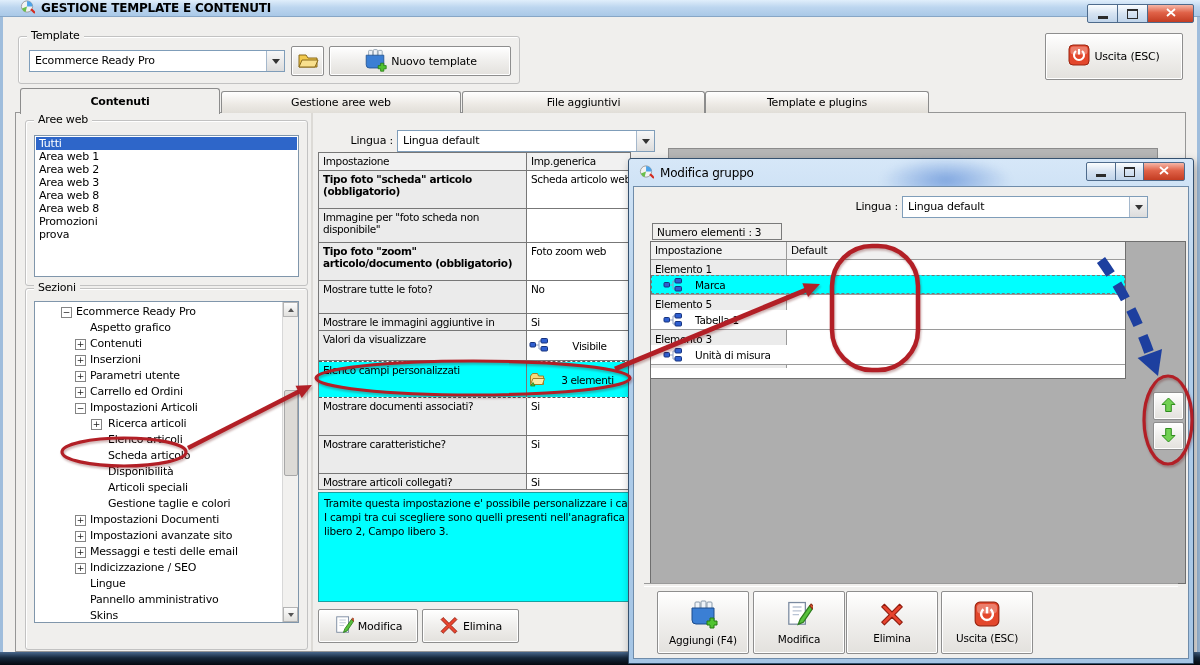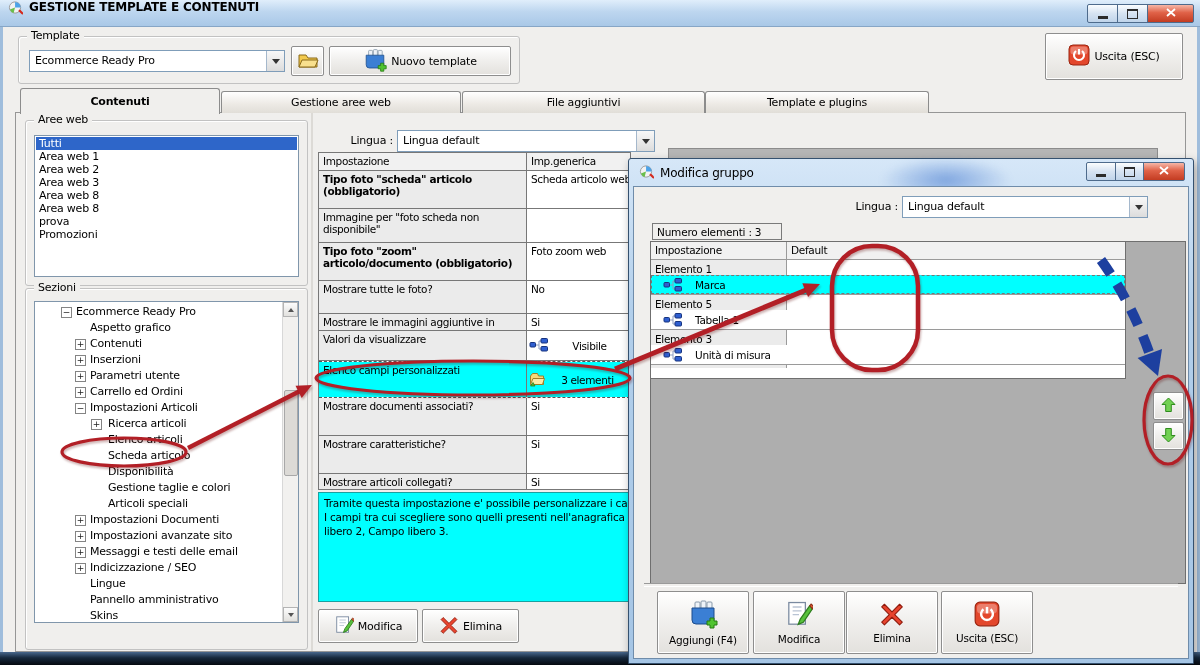--- a/index.html
+++ b/index.html
@@ -3,23 +3,23 @@
 <meta charset="utf-8">
 <style>
   html,body{margin:0;padding:0;background:#444;}
   #app{position:relative;width:1200px;height:665px;overflow:hidden;background:#f0efed;
        font-family:"DejaVu Sans","Liberation Sans",sans-serif;font-size:11px;color:#000;
        letter-spacing:-0.2px;outline:1px solid #0f1c2b;
        box-shadow:inset 3px 0 0 #9fbddc, inset -3px 0 0 #9fbddc;}
   .dark-bottom{position:absolute;left:0;bottom:0;width:100%;height:13px;
        background:linear-gradient(#48678c,#16283c 45%,#05090f);}
   
-  .titlebar{position:absolute;left:0;top:0;width:100%;height:27px;
+  .titlebar{position:absolute;left:0;top:0;width:100%;height:17px;
        background:linear-gradient(#e0eefb,#bdd6ef 45%,#a9c8e7);
-       border-bottom:1px solid #87a6c6;display:flex;align-items:flex-start;padding-left:8px;gap:6px;box-sizing:border-box;}
+       border-bottom:1px solid #87a6c6;display:flex;align-items:center;padding-left:20px;gap:6px;box-sizing:border-box;}
   .wtitle{font-size:12px;font-weight:bold;}
   .winbtns{position:absolute;right:6px;top:4px;display:flex;}
   .wb{width:29px;height:17px;border:1px solid #4e6b8c;margin-left:-1px;
       background:linear-gradient(#fbfdfe,#d6e3f2 50%,#c0d4ea);
       display:flex;align-items:center;justify-content:center;}
   .wb:first-child{border-radius:2px 0 0 2px;}
   .wb.close{width:45px;border-radius:0 2px 2px 0;background:linear-gradient(#f6b7a7,#e06248 45%,#c33c22);}
   .glyph-min{width:10px;height:3px;background:#2b2b2b;margin-top:8px;}
   .glyph-max{width:9px;height:7px;border:1px solid #2b2b2b;border-top-width:2px;}
   
@@ -193,22 +193,22 @@
 
   <div class="groupbox" style="left:25px;top:120px;width:281px;height:164px;">
     <span class="gb-label">Aree web</span>
     <div class="listbox" id="aree-list">
         <div class="li sel">Tutti</div>
         <div class="li">Area web 1</div>
         <div class="li">Area web 2</div>
         <div class="li">Area web 3</div>
         <div class="li">Area web 8</div>
         <div class="li">Area web 8</div>
+        <div class="li">Promozioni</div>
         <div class="li">prova</div>
-        <div class="li">Promozioni</div>
       </div>
   </div>
 
   <div class="groupbox" style="left:25px;top:288px;width:281px;height:360px;">
     <span class="gb-label">Sezioni</span>
     <div class="treebox">
       <div id="tree-items" style="position:absolute;left:1px;top:2px;right:16px;">
           <div class="ti">
             <span class="glyphbox" style="left: 25px;">−</span>
             <span class="tlabel" style="left: 40px;">Ecommerce Ready Pro</span>
@@ -243,24 +243,24 @@
           <div class="ti">
             <span class="tlabel" style="left: 72px;">Elenco articoli</span>
           </div>
           <div class="ti">
             <span class="tlabel" style="left: 72px;">Scheda articolo</span>
           </div>
           <div class="ti">
             <span class="tlabel" style="left: 72px;">Disponibilità</span>
           </div>
           <div class="ti">
+            <span class="tlabel" style="left: 72px;">Articoli speciali</span>
+          </div>
+          <div class="ti">
             <span class="tlabel" style="left: 72px;">Gestione taglie e colori</span>
-          </div>
-          <div class="ti">
-            <span class="tlabel" style="left: 72px;">Articoli speciali</span>
           </div>
           <div class="ti">
             <span class="glyphbox" style="left: 39px;">+</span>
             <span class="tlabel" style="left: 54px;">Impostazioni Documenti</span>
           </div>
           <div class="ti">
             <span class="glyphbox" style="left: 39px;">+</span>
             <span class="tlabel" style="left: 54px;">Impostazioni avanzate sito</span>
           </div>
           <div class="ti">

